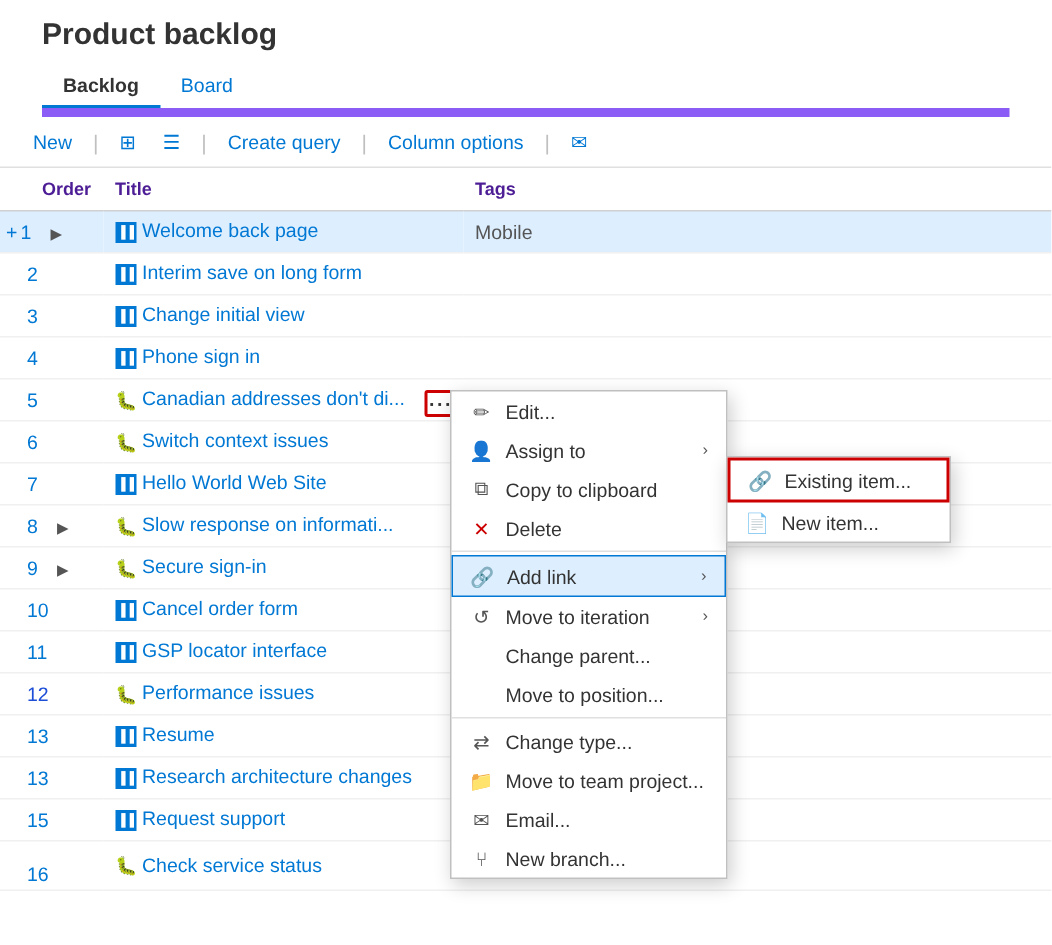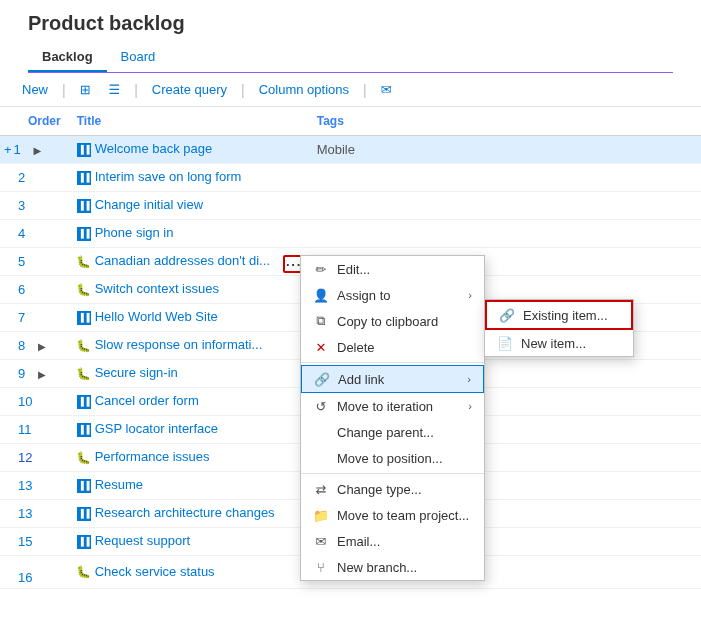--- a/index.html
+++ b/index.html
@@ -1,30 +1,30 @@
 <!DOCTYPE html>
 <html><head>
   <meta charset="utf-8">
   <style>
     * { box-sizing: border-box; margin: 0; padding: 0; font-family: 'Segoe UI', Arial, sans-serif; font-size: 13px; }
     body { background: #fff; color: #333; width: 701px; min-height: 630px; overflow: hidden; }
 
     .page-header { padding: 12px 28px 0; }
     .page-title { font-size: 20px; font-weight: 600; color: #333; margin-bottom: 8px; }
-    .tab-bar { display: flex; gap: 0; border-bottom: 1px solid #8b5cf6; margin-bottom: 0; }
+    .tab-bar { display: flex; gap: 0; border-bottom: 6px solid #8b5cf6; margin-bottom: 0; }
     .tab { padding: 6px 14px; cursor: pointer; font-size: 13px; color: #0078d4; border-bottom: 2px solid transparent; }
     .tab.active { color: #333; border-bottom: 2px solid #0078d4; font-weight: 600; }
 
     .toolbar { display: flex; align-items: center; padding: 6px 16px; border-bottom: 1px solid #e0e0e0; gap: 6px; }
     .toolbar-btn { display: flex; align-items: center; gap: 4px; padding: 3px 6px; cursor: pointer; color: #0078d4; font-size: 13px; background: none; border: none; }
     .toolbar-sep { color: #c0c0c0; font-size: 14px; margin: 0 2px; }
 
     .backlog-table { width: 100%; border-collapse: collapse; }
     .backlog-table thead tr { border-bottom: 1px solid #d0d0d0; }
-    .backlog-table th { text-align: left; padding: 4px 8px; font-weight: 600; color: #3b82f6; font-size: 12px; white-space: nowrap; }
+    .backlog-table th { text-align: left; padding: 4px 8px; font-weight: 600; color: #4c1d95; font-size: 12px; white-space: nowrap; }
     .backlog-table td { padding: 3px 8px; vertical-align: middle; white-space: nowrap; }
     .backlog-table tr { border-bottom: 1px solid #f0f0f0; height: 28px; }
 
     .item-link { color: #0078d4; cursor: pointer; text-decoration: none; }
 
     
     .context-menu {
       position: absolute;
       top: 148px;
       left: 300px;

